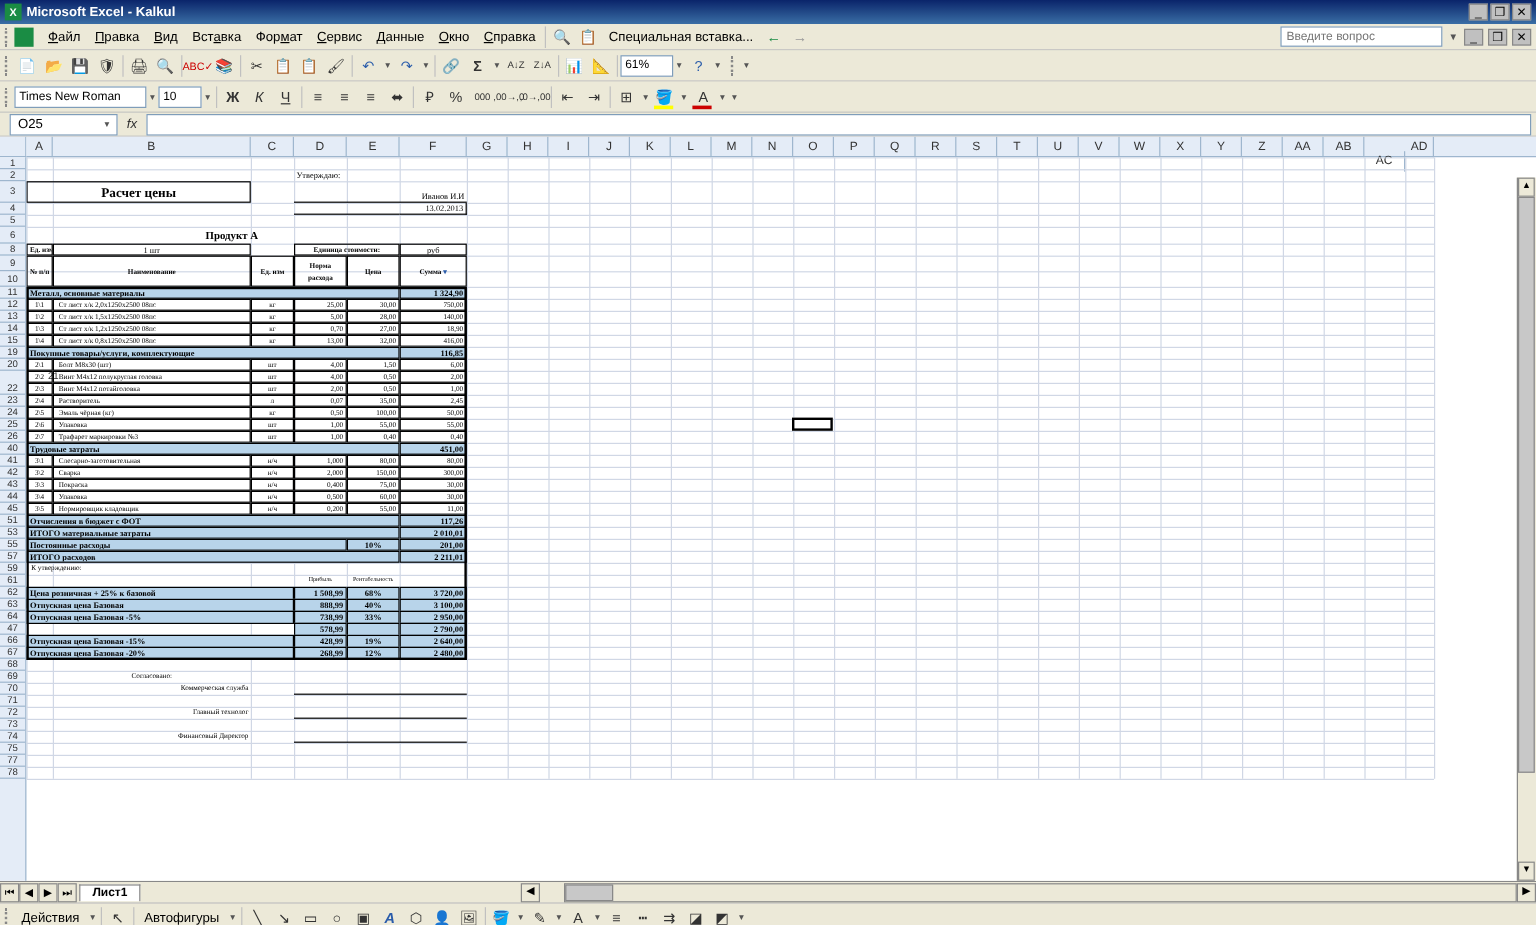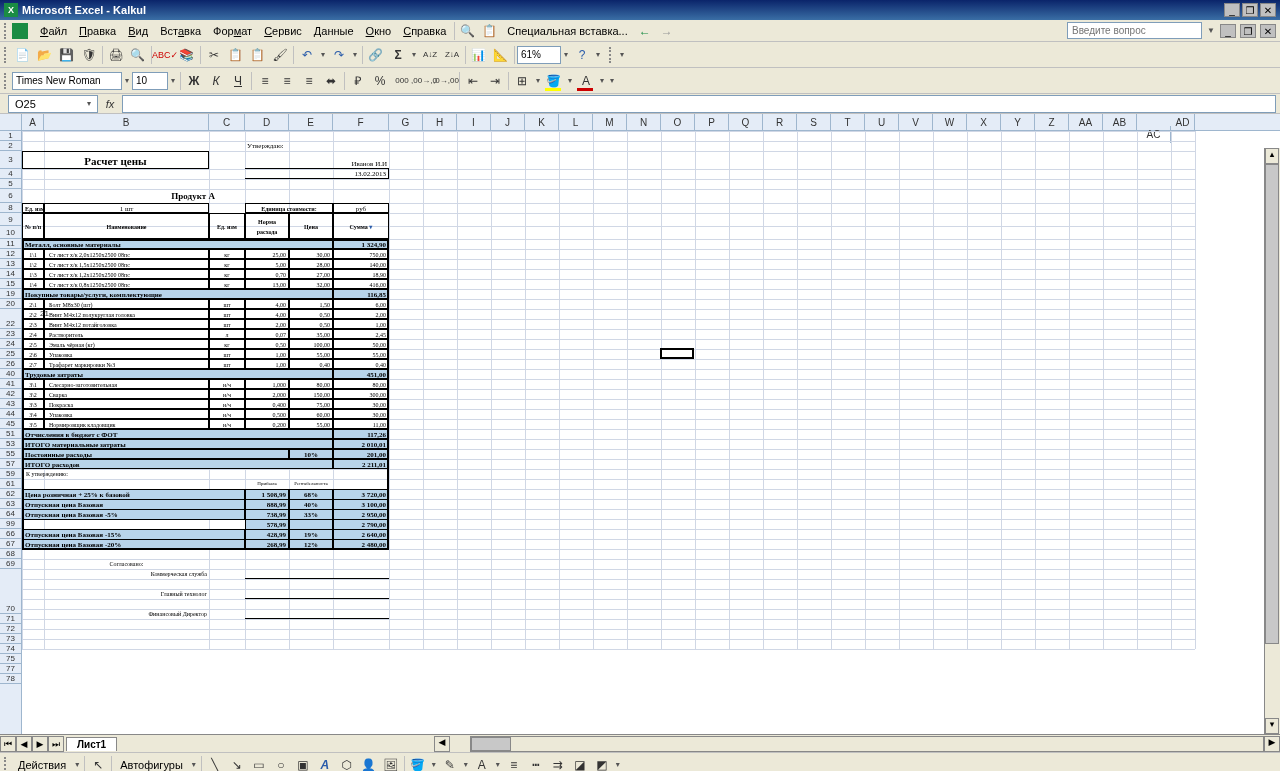--- a/index.html
+++ b/index.html
@@ -269,26 +269,26 @@
           <div class="rowhdr" style="height: 10px; line-height: 10px;">45</div>
           <div class="rowhdr" style="height: 10px; line-height: 10px;">51</div>
           <div class="rowhdr" style="height: 10px; line-height: 10px;">53</div>
           <div class="rowhdr" style="height: 10px; line-height: 10px;">55</div>
           <div class="rowhdr" style="height: 10px; line-height: 10px;">57</div>
           <div class="rowhdr" style="height: 10px; line-height: 10px;">59</div>
           <div class="rowhdr" style="height: 10px; line-height: 10px;">61</div>
           <div class="rowhdr" style="height: 10px; line-height: 10px;">62</div>
           <div class="rowhdr" style="height: 10px; line-height: 10px;">63</div>
           <div class="rowhdr" style="height: 10px; line-height: 10px;">64</div>
-          <div class="rowhdr" style="height: 10px; line-height: 10px;">99</div>
+          <div class="rowhdr" style="height: 10px; line-height: 10px;">47</div>
           <div class="rowhdr" style="height: 10px; line-height: 10px;">66</div>
           <div class="rowhdr" style="height: 10px; line-height: 10px;">67</div>
           <div class="rowhdr" style="height: 10px; line-height: 10px;">68</div>
           <div class="rowhdr" style="height: 10px; line-height: 10px;">69</div>
-          <div class="rowhdr" style="height: 10px; line-height: 10px; margin-top: 35px;">70</div>
+          <div class="rowhdr" style="height: 10px; line-height: 10px;">70</div>
           <div class="rowhdr" style="height: 10px; line-height: 10px;">71</div>
           <div class="rowhdr" style="height: 10px; line-height: 10px;">72</div>
           <div class="rowhdr" style="height: 10px; line-height: 10px;">73</div>
           <div class="rowhdr" style="height: 10px; line-height: 10px;">74</div>
           <div class="rowhdr" style="height: 10px; line-height: 10px;">75</div>
           <div class="rowhdr" style="height: 10px; line-height: 10px;">77</div>
           <div class="rowhdr" style="height: 10px; line-height: 10px;">78</div>
         </div>
       <div class="gridbody">
         <div class="cells" id="cells" style="width: 1173px; height: 518px;">

